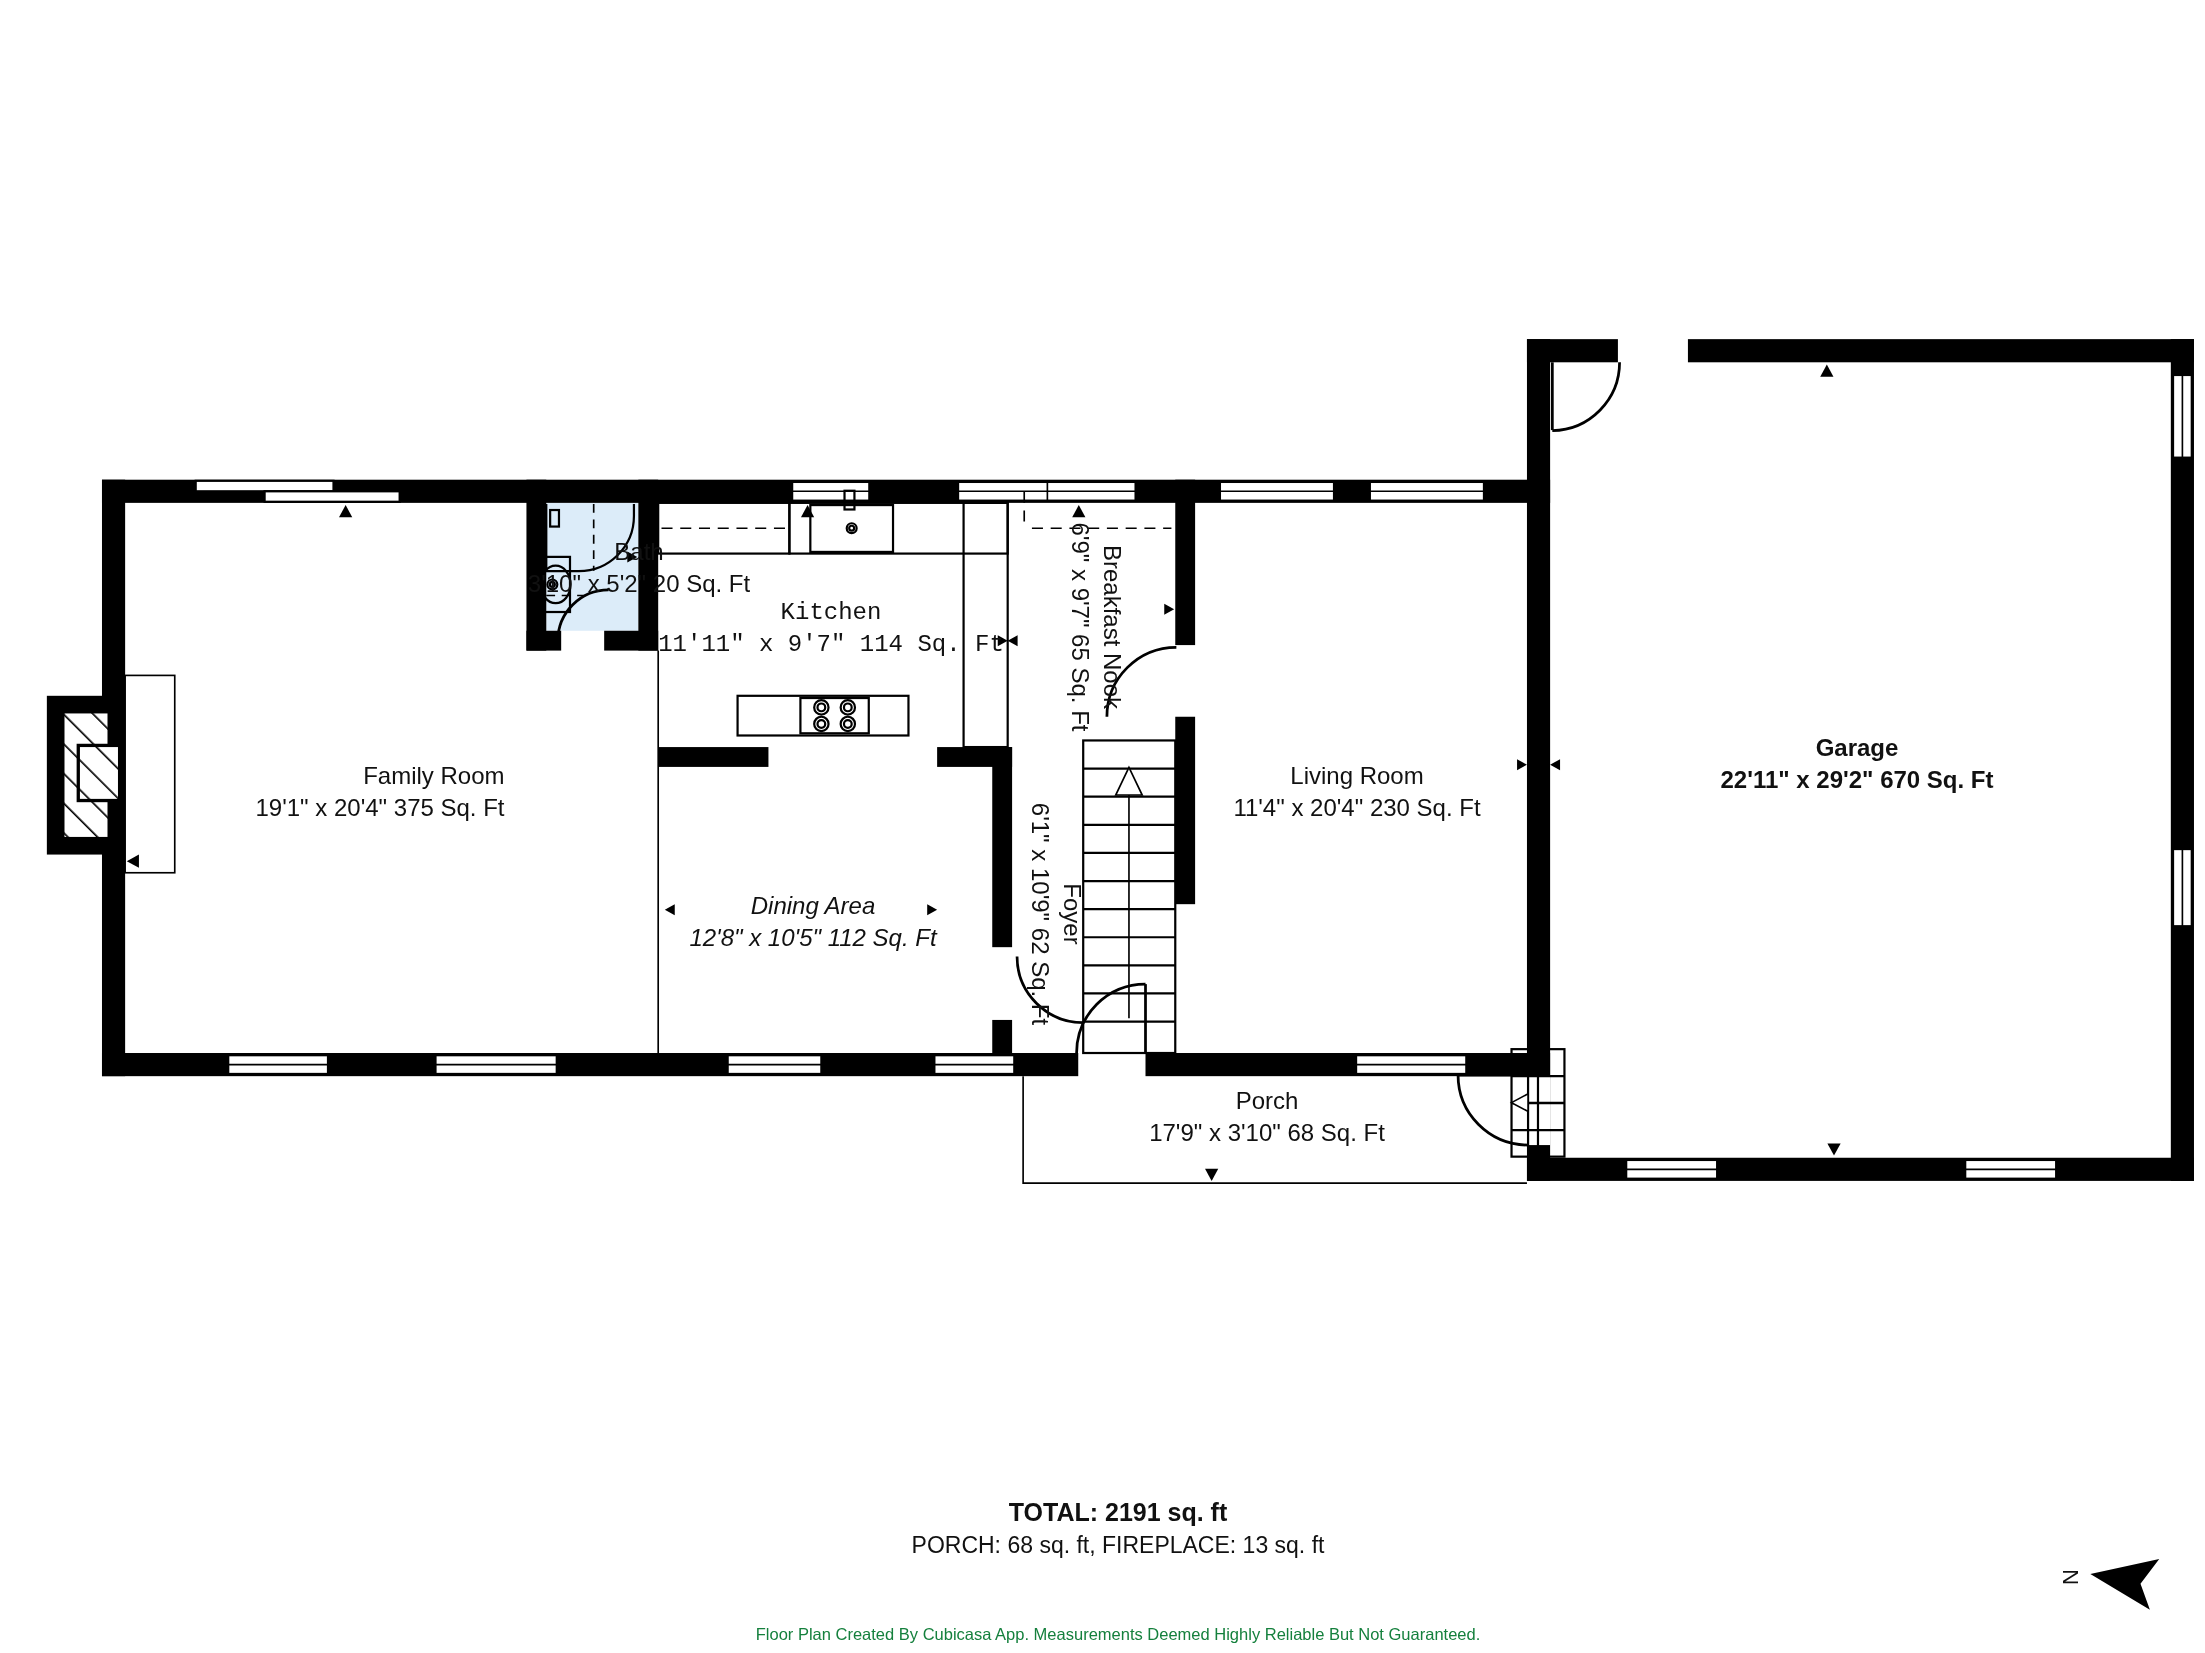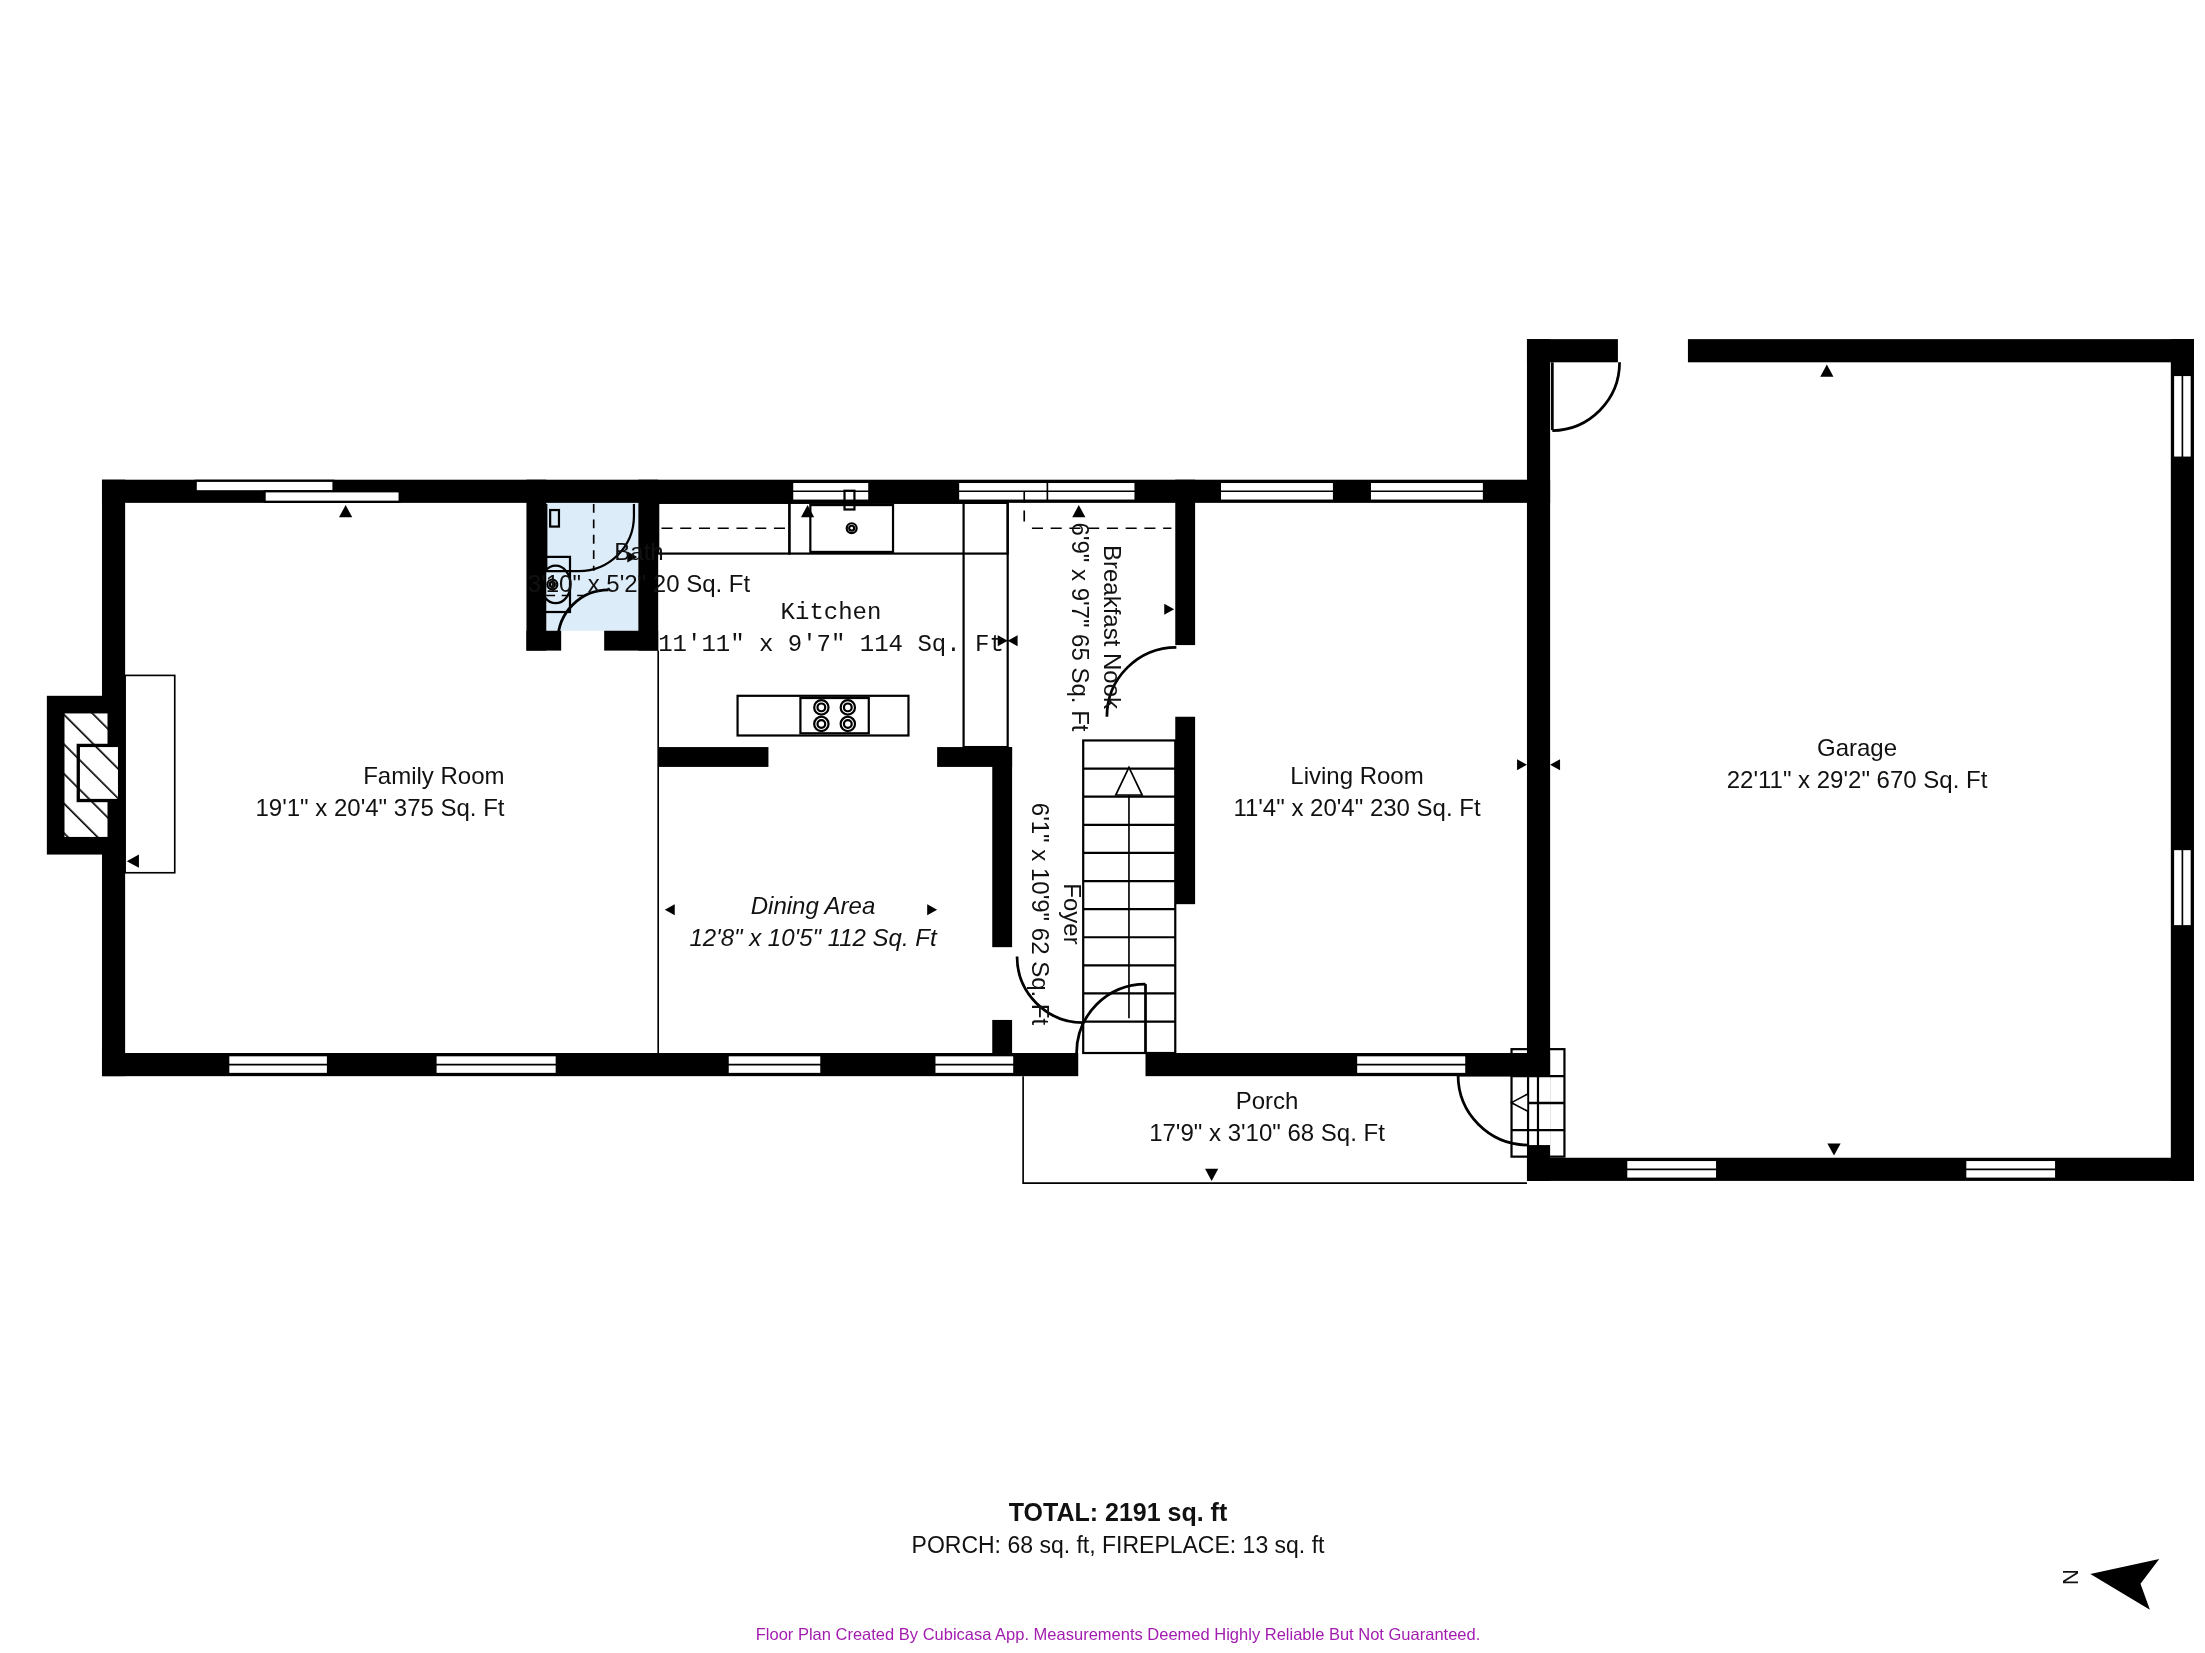--- a/index.html
+++ b/index.html
@@ -2,21 +2,21 @@
 <html style="font-size:8.8px"><head>
 <meta charset="utf-8">
 <style>
   html,body{margin:0;padding:0;background:#ffffff;}
   body{width:2205px;height:1654px;position:relative;font-family:"Liberation Sans", sans-serif;color:#111;}
   #plan{position:absolute;left:0;top:0;}
   .lbl{position:absolute;transform:translate(-50%,-50%);text-align:center;font-size:24px;line-height:1.32;white-space:nowrap;color:#111;}
   .lbl.rot{transform:translate(-50%,-50%) rotate(90deg);}
   .summary{position:absolute;left:1118px;top:1495px;transform:translateX(-50%);text-align:center;font-size:23px;line-height:1.38;white-space:nowrap;}
   .summary .total{font-weight:bold;font-size:25px;}
-  .footer{position:absolute;left:1118px;top:1625px;transform:translateX(-50%);font-size:16.5px;white-space:nowrap;color:#a21caf;}
+  .footer{position:absolute;left:1118px;top:1625px;transform:translateX(-50%);font-size:16.5px;white-space:nowrap;color:#15803d;}
   .compass-n{position:absolute;left:2063px;top:1564px;font-size:22px;transform:rotate(-90deg);}
 </style>
 </head>
 <body>
 
 <svg id="plan" width="2205" height="1654" viewBox="0 0 4000 3000">
   <defs>
     <pattern id="hatch" width="38" height="38" patternUnits="userSpaceOnUse" patternTransform="rotate(-45)">
       <rect width="38" height="38" fill="#ffffff"></rect>
       <line x1="0" y1="0" x2="0" y2="38" stroke="#000" stroke-width="6"></line>
@@ -232,21 +232,21 @@
   <div>12'8" x 10'5" 112 Sq. Ft</div>
 </div>
 <div class="lbl rot" style="left:1056px;top:914px;">
   <div>Foyer</div>
   <div>6'1" x 10'9" 62 Sq. Ft</div>
 </div>
 <div class="lbl" style="left:1357px;top:792px;">
   <div>Living Room</div>
   <div>11'4" x 20'4" 230 Sq. Ft</div>
 </div>
-<div class="lbl" style="left:1857px;top:764px;">
+<div class="lbl" style="left:1857px;top:764px;font-weight:bold;">
   <div>Garage</div>
   <div>22'11" x 29'2" 670 Sq. Ft</div>
 </div>
 <div class="lbl" style="left:1267px;top:1117px;">
   <div>Porch</div>
   <div>17'9" x 3'10" 68 Sq. Ft</div>
 </div>
 
 <div class="summary">
   <div class="total">TOTAL: 2191 sq. ft</div>

